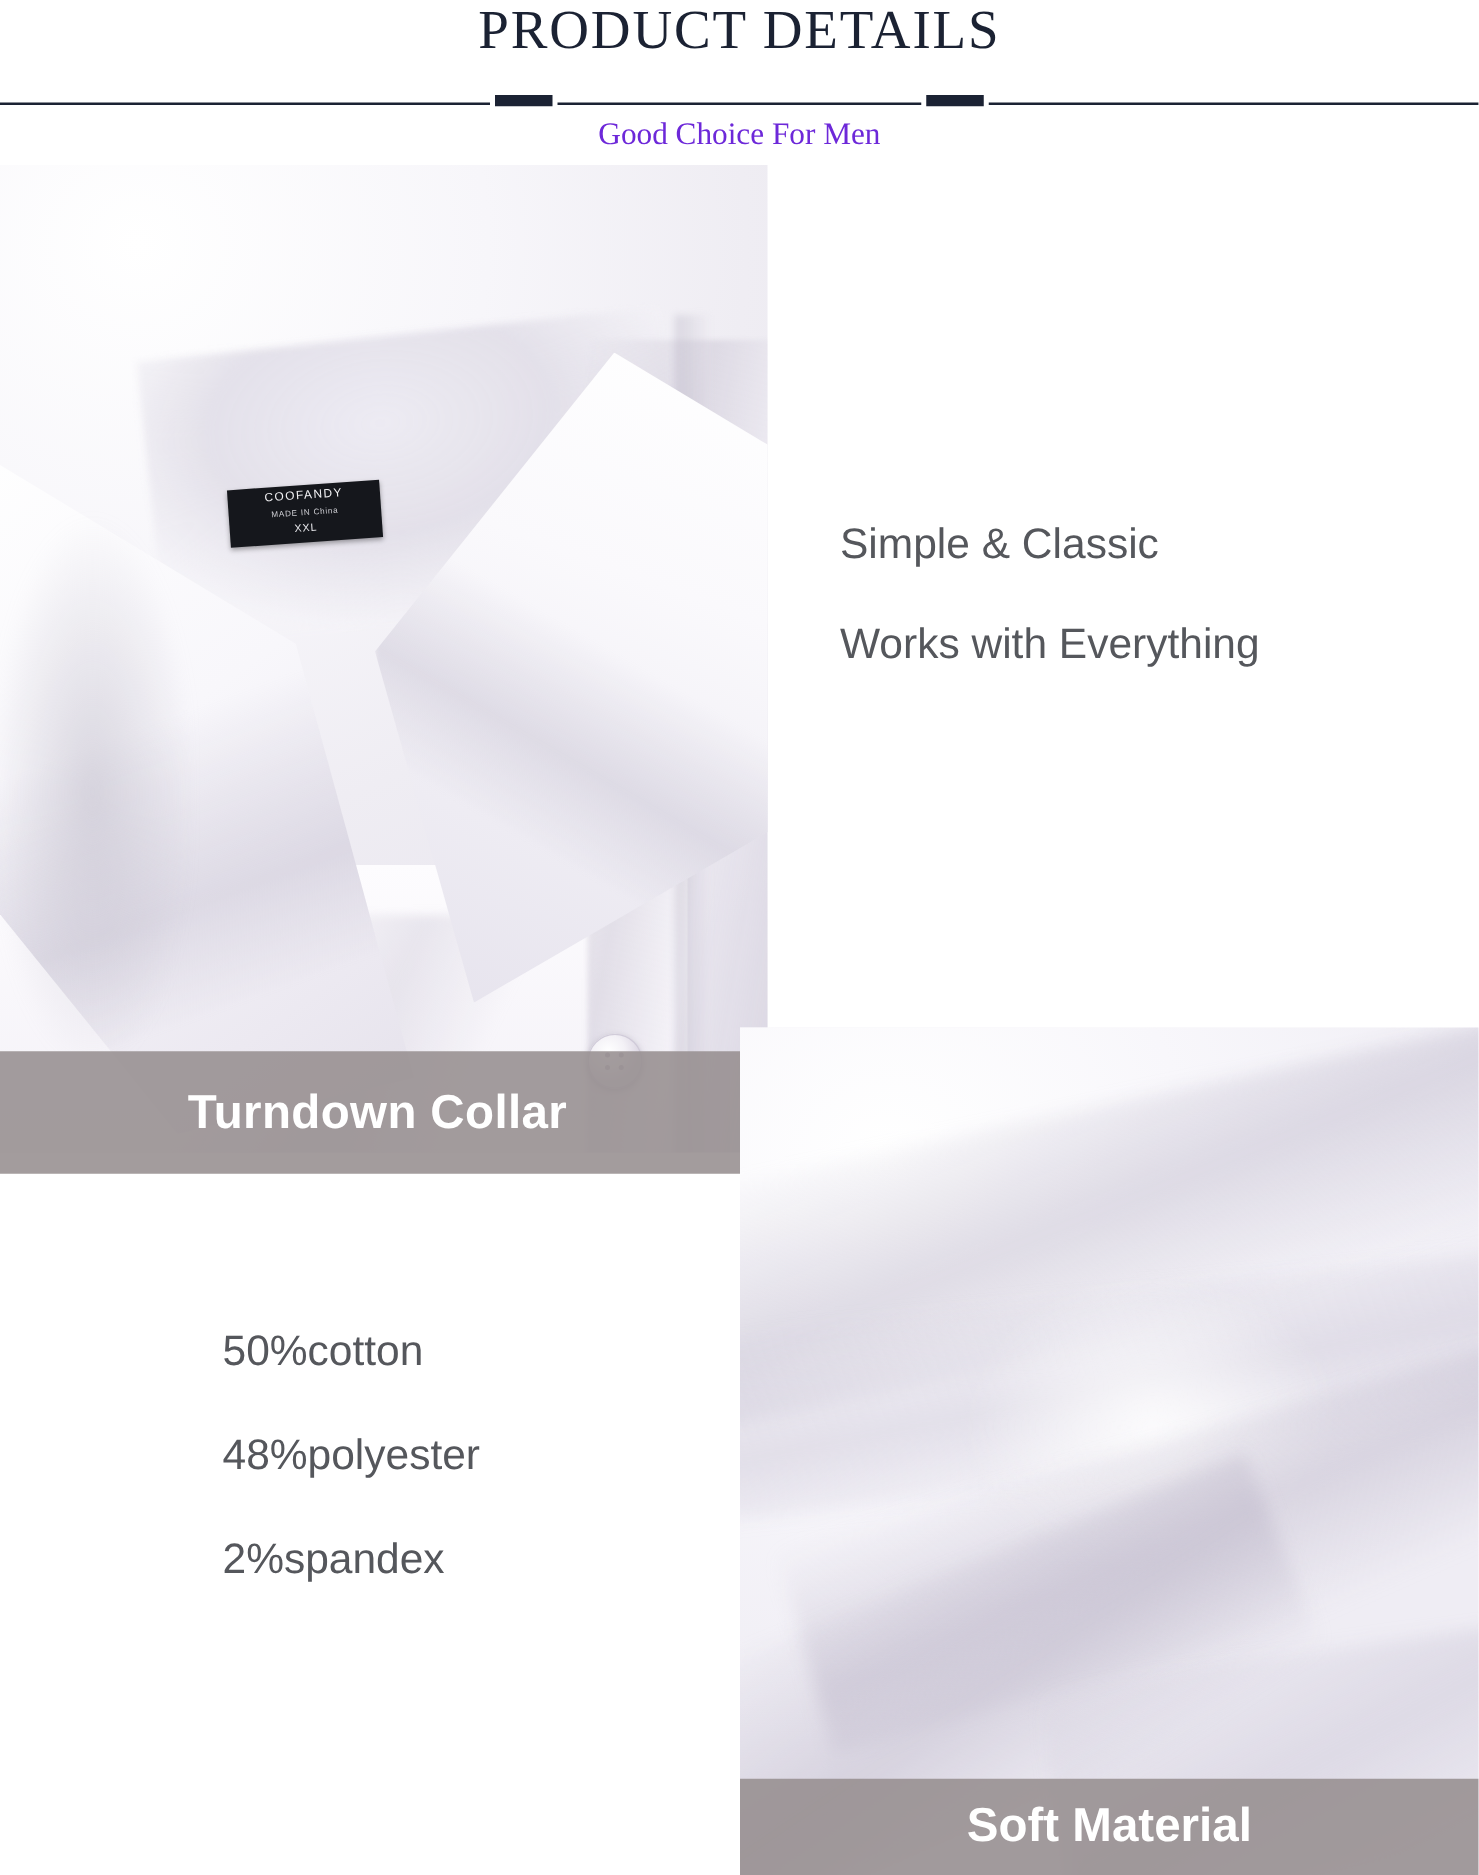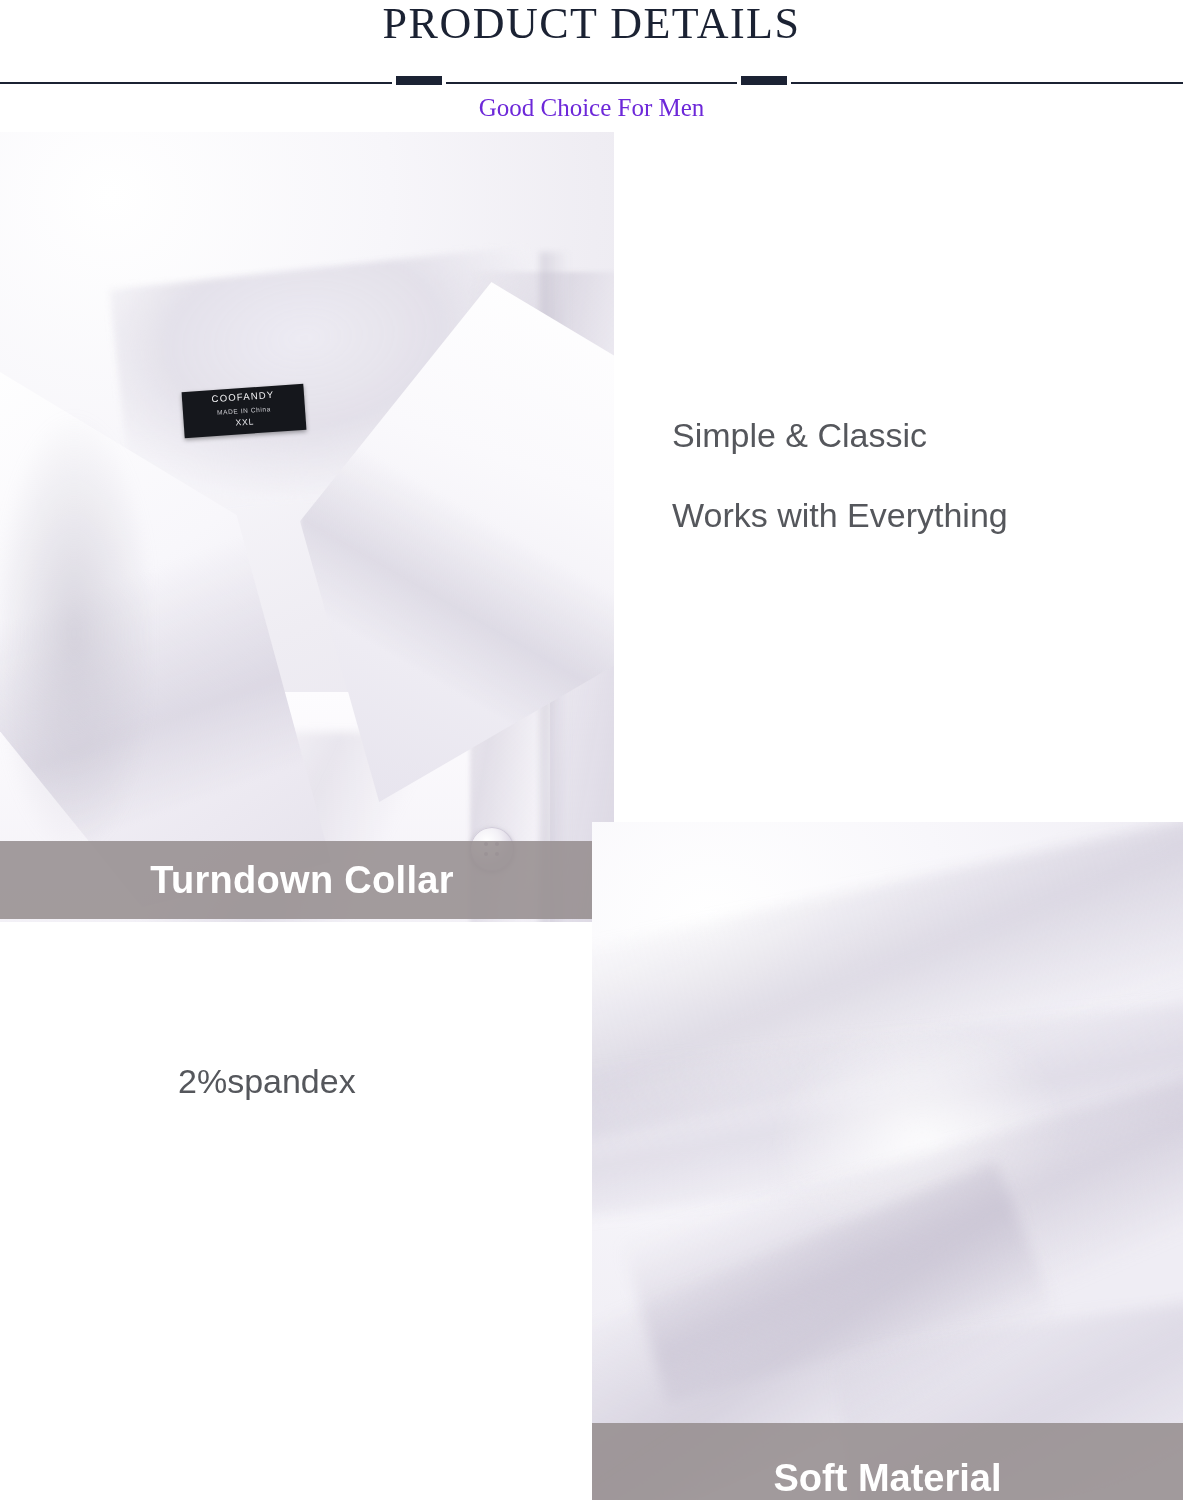--- a/index.html
+++ b/index.html
@@ -272,21 +272,21 @@
   .chb2 { left: 25px; top: 15px; }
   .chb3 { left: 14px; top: 25px; }
   .chb4 { left: 25px; top: 25px; }
 
   
   .caption-collar {
     position: absolute;
     left: 0;
     top: 841px;
     width: 604px;
-    height: 78px;
+    height: 98px;
     background: rgba(150,142,144,0.88);
     display: flex;
     align-items: center;
   }
   .caption-collar span {
     display: block;
     width: 100%;
     text-align: center;
     color: #ffffff;
     font-size: 38px;
@@ -363,21 +363,21 @@
     filter: blur(10px);
   }
   .caption-fabric {
     position: absolute;
     left: 592px;
     top: 1423px;
     width: 591px;
     height: 77px;
     background: rgba(150,142,144,0.88);
     display: flex;
-    align-items: flex-end;
+    align-items: center;
   }
   .caption-fabric span {
     display: block;
     width: 100%;
     text-align: center;
     color: #ffffff;
     font-size: 38px;
     font-weight: 700;
     font-family: "Liberation Sans", sans-serif;
   }
@@ -465,16 +465,18 @@
     <div class="fold fold-c"></div>
     <div class="fold fold-d"></div>
     <div class="fold fold-e"></div>
   </div>
 
   <div class="caption-fabric">
     <span>Soft Material</span>
   </div>
 
   <div class="material">
+    <div class="material-line">50%cotton</div>
+    <div class="material-line">48%polyester</div>
     <div class="material-line">2%spandex</div>
   </div>
 
 </div>
 
 </body></html>

